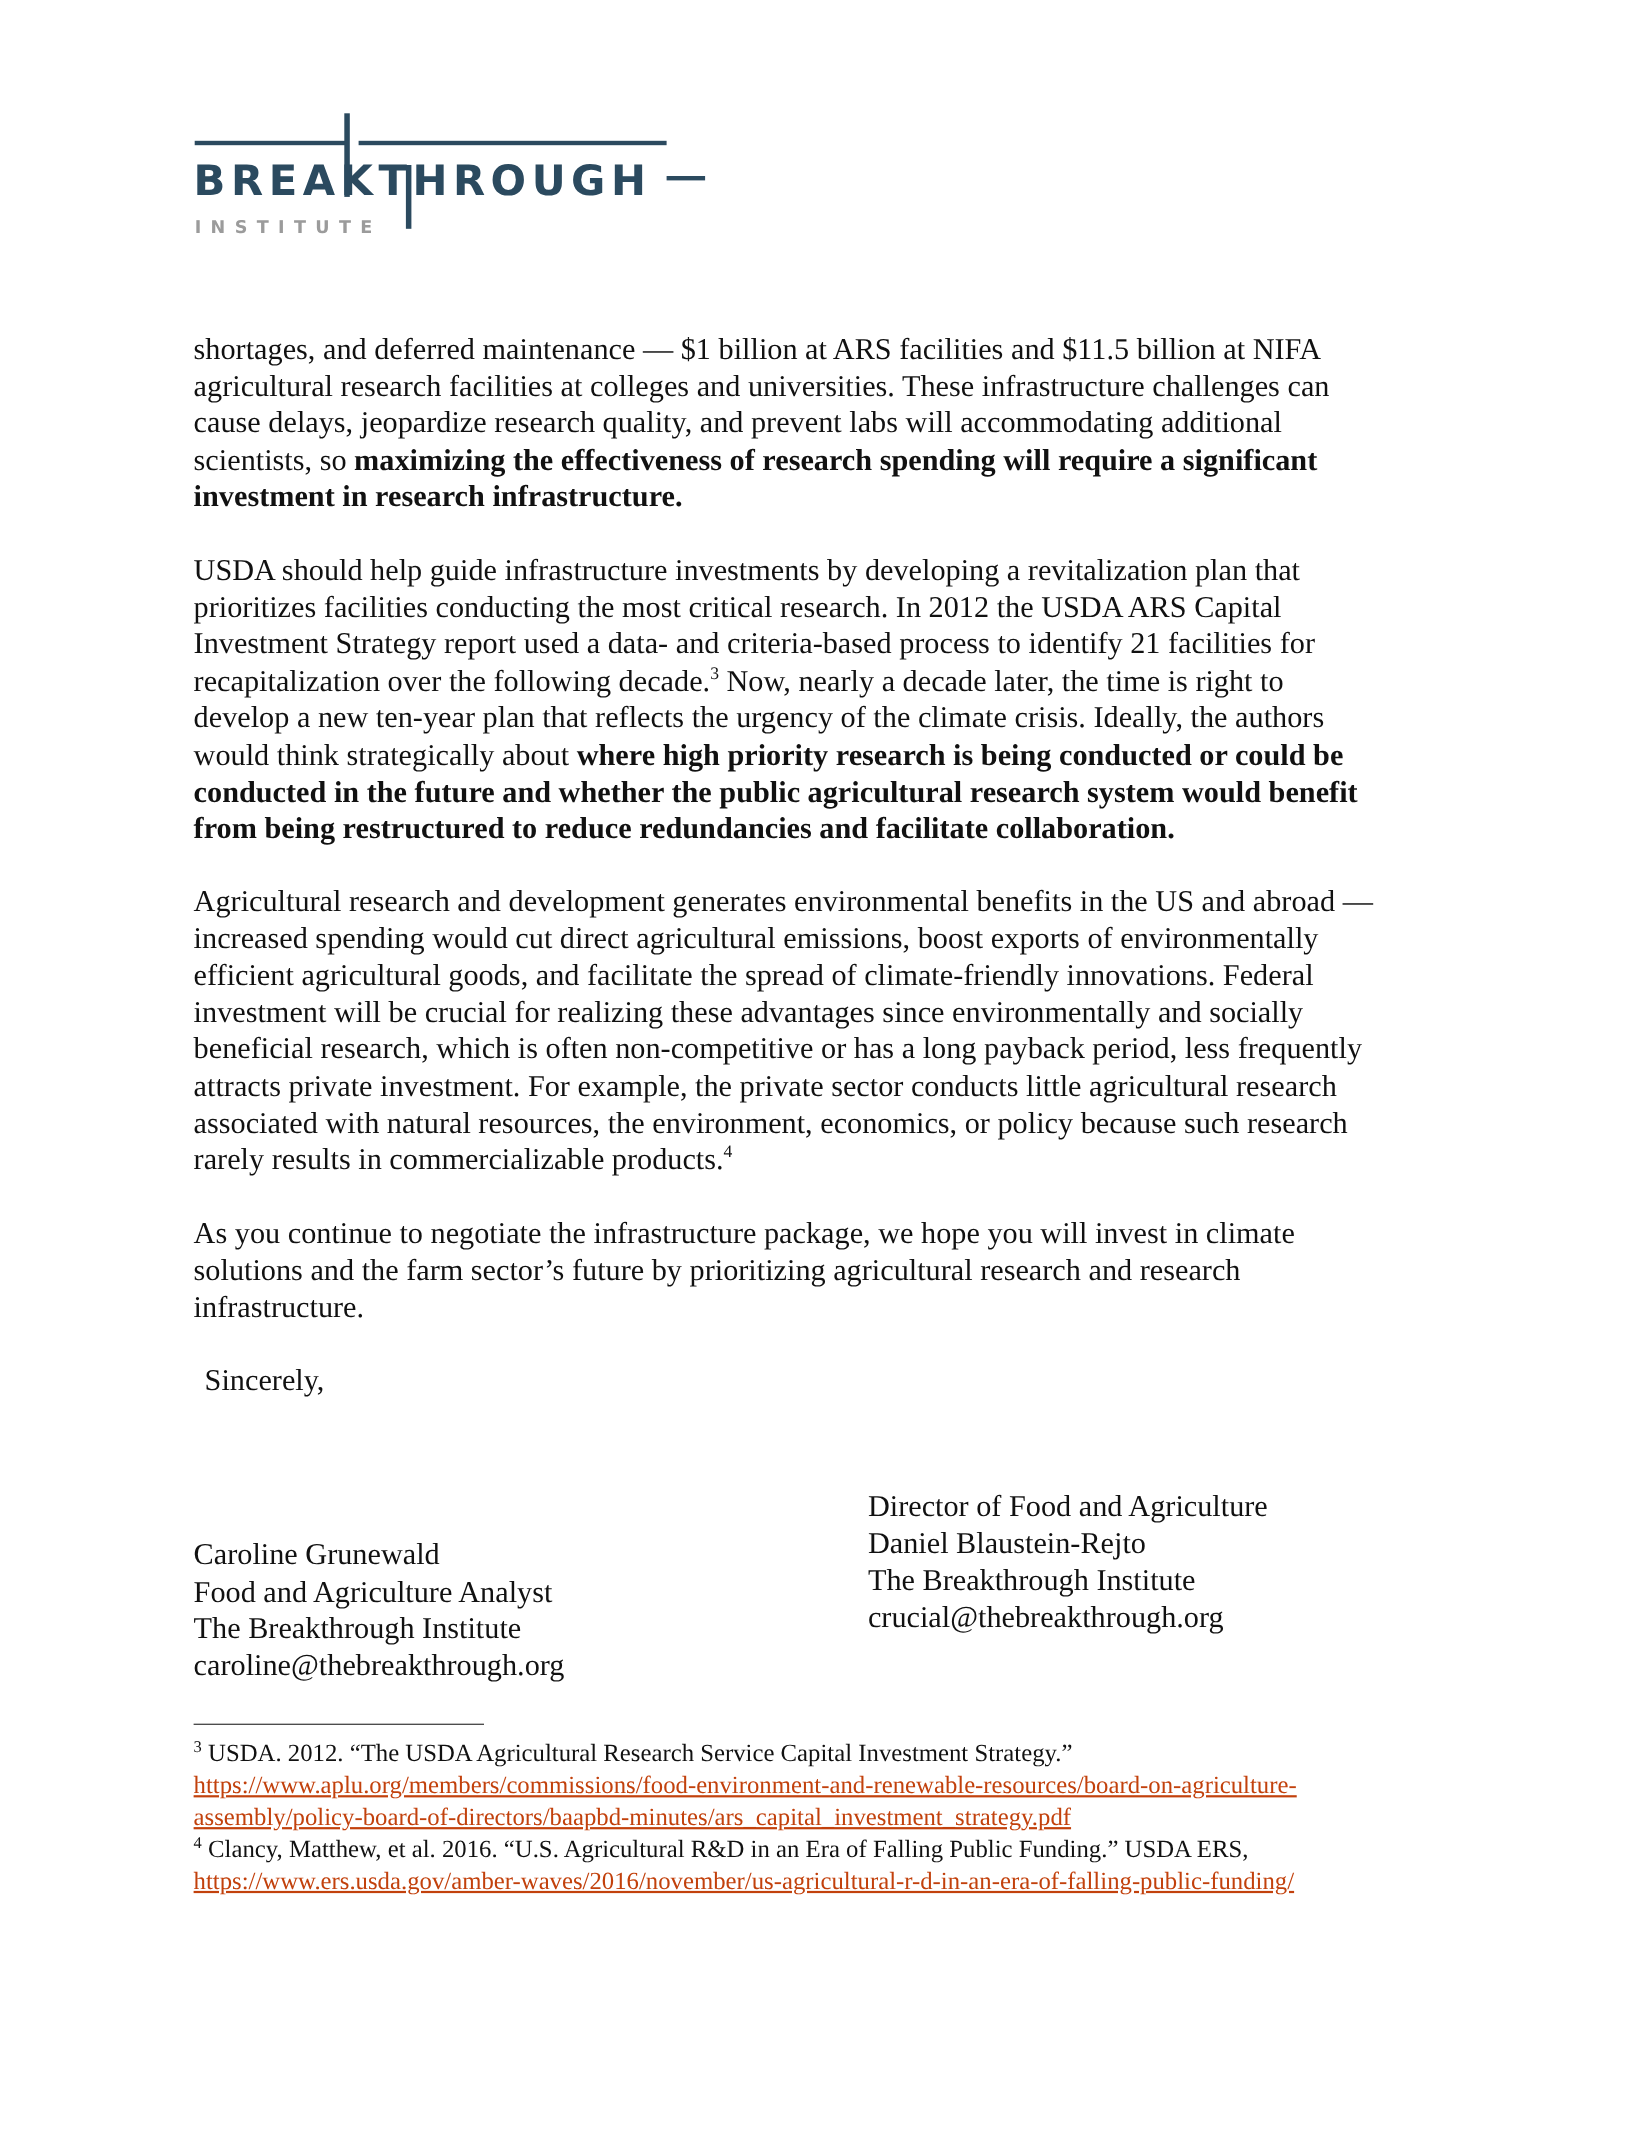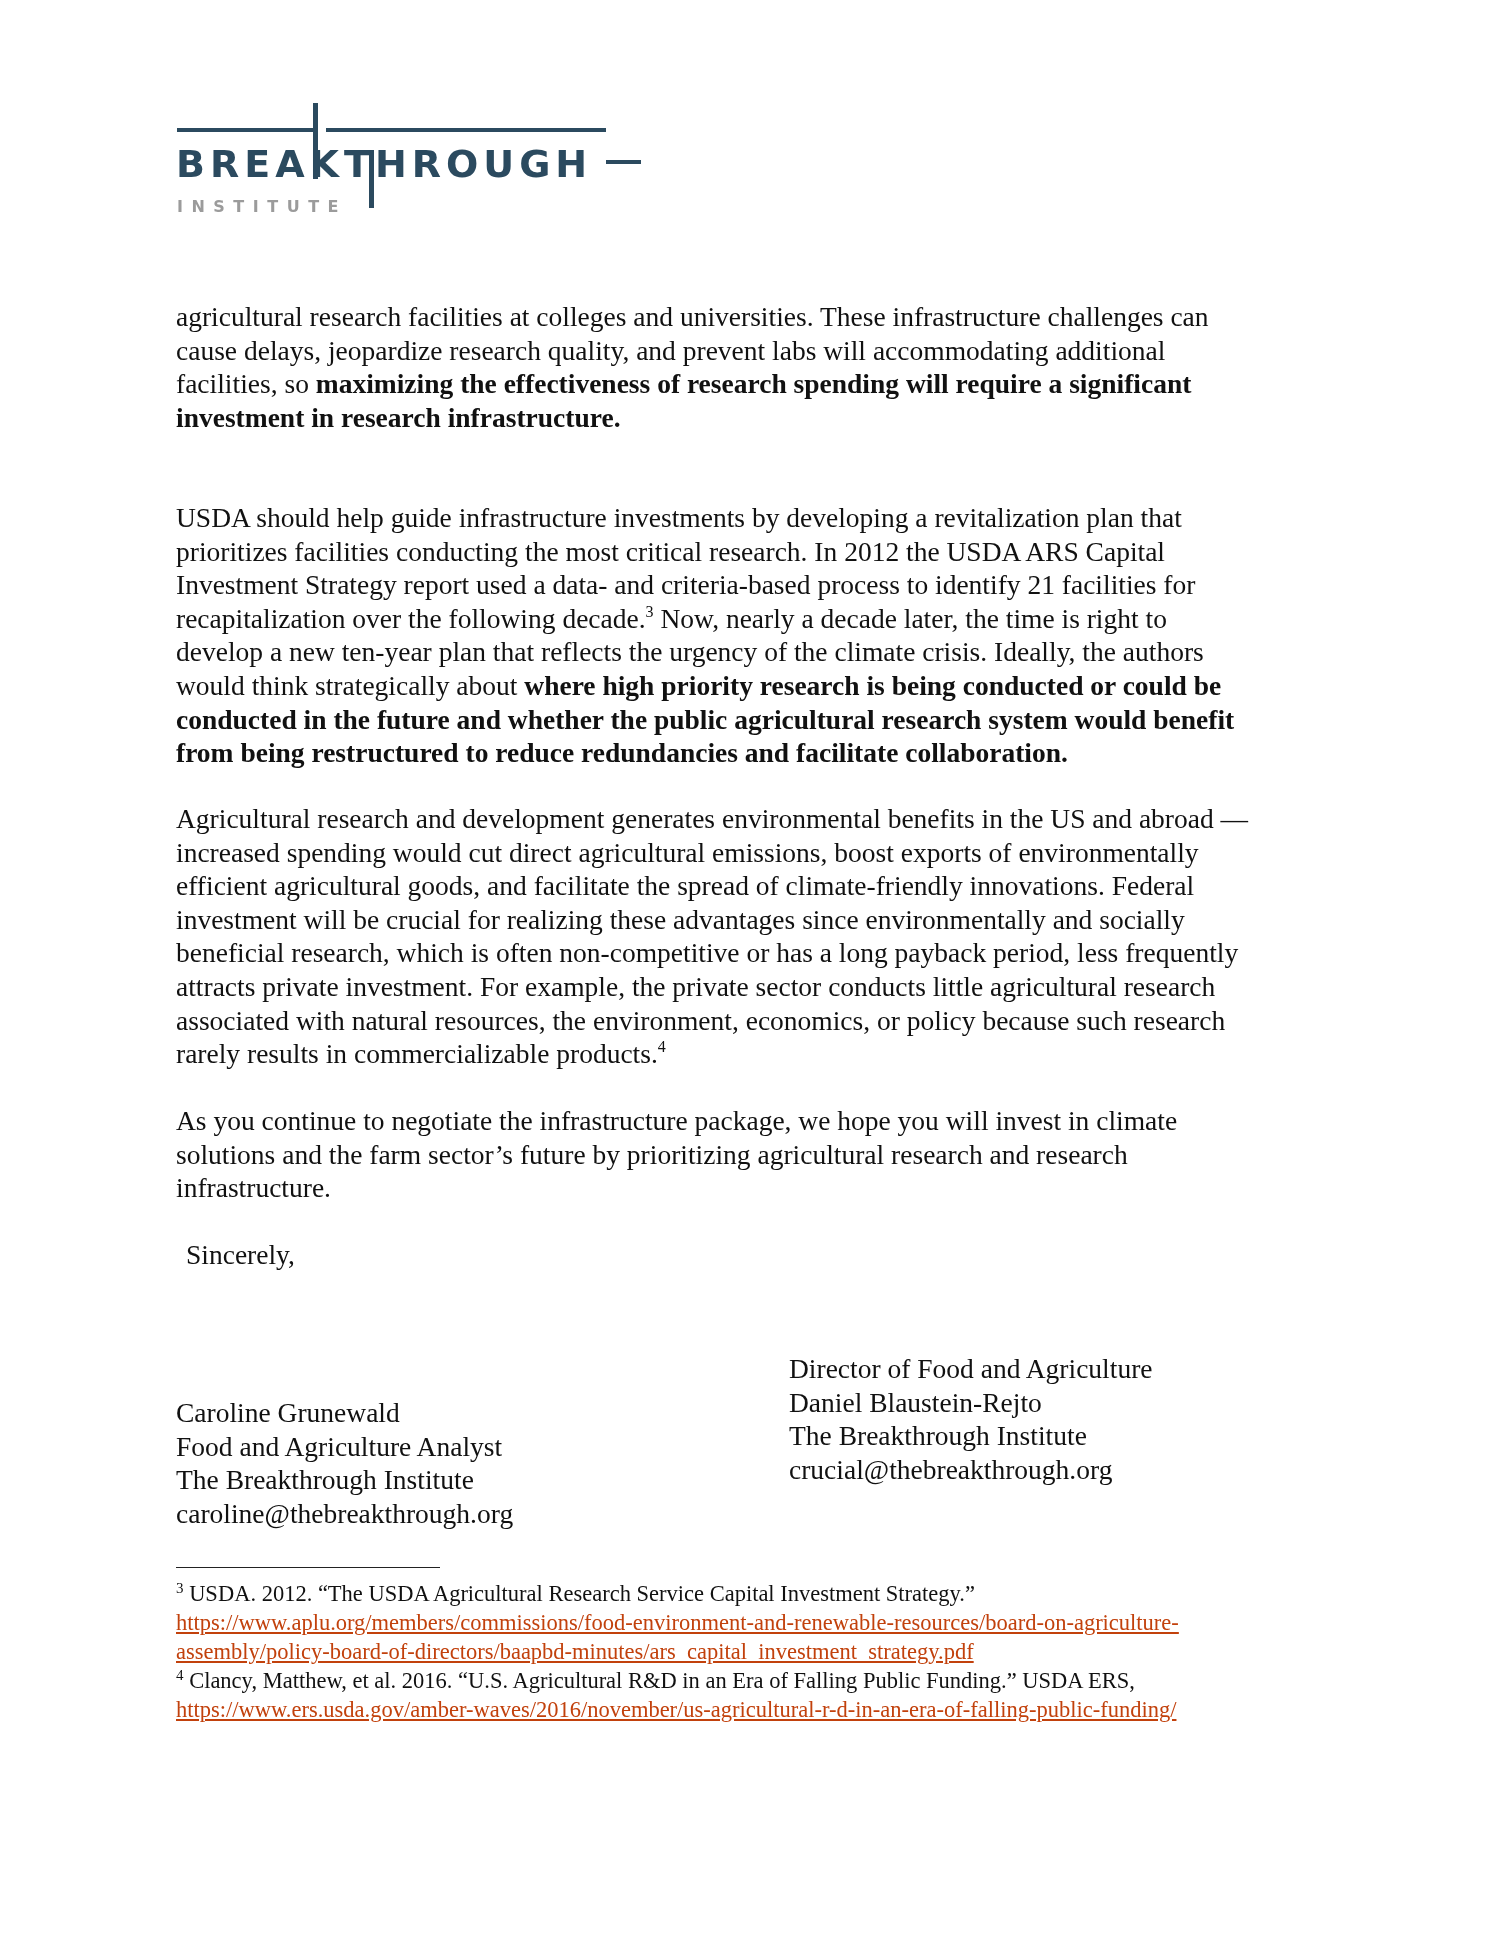--- a/index.html
+++ b/index.html
@@ -34,23 +34,24 @@
 
       <rect x="193" y="50" width="5" height="58" fill="#2b4a5f"></rect>
 
       <rect x="430" y="60" width="35" height="4" fill="#2b4a5f"></rect>
       <text x="0" y="77" font-family="'DejaVu Sans', sans-serif" font-weight="bold" font-size="38" letter-spacing="5" fill="#2b4a5f">BREAKTHROUGH</text>
       <text x="1" y="112" font-family="'DejaVu Sans', sans-serif" font-weight="bold" font-size="16" letter-spacing="8.5" fill="#9b9b9b">INSTITUTE</text>
     </svg>
   </div>
 
   <div class="para serif" style="top:300px;">
+      <span class="line"><span>shortages, and deferred maintenance — $1 billion at ARS facilities and $11.5 billion at NIFA</span></span>
       <span class="line"><span>agricultural research facilities at colleges and universities. These infrastructure challenges can</span></span>
       <span class="line"><span>cause delays, jeopardize research quality, and prevent labs will accommodating additional</span></span>
-      <span class="line"><span>facilities, so </span><span class="b">maximizing the effectiveness of research spending will require a significant</span></span>
+      <span class="line"><span>scientists, so </span><span class="b">maximizing the effectiveness of research spending will require a significant</span></span>
       <span class="line"><span class="b">investment in research infrastructure.</span></span>
     </div>
   <div class="para serif" style="top:501px;">
       <span class="line"><span>USDA should help guide infrastructure investments by developing a revitalization plan that</span></span>
       <span class="line"><span>prioritizes facilities conducting the most critical research. In 2012 the USDA ARS Capital</span></span>
       <span class="line"><span>Investment Strategy report used a data- and criteria-based process to identify 21 facilities for</span></span>
       <span class="line"><span>recapitalization over the following decade.</span><sup class="fn">3</sup><span> Now, nearly a decade later, the time is right to</span></span>
       <span class="line"><span>develop a new ten-year plan that reflects the urgency of the climate crisis. Ideally, the authors</span></span>
       <span class="line"><span>would think strategically about </span><span class="b">where high priority research is being conducted or could be</span></span>
       <span class="line"><span class="b">conducted in the future and whether the public agricultural research system would benefit</span></span>

